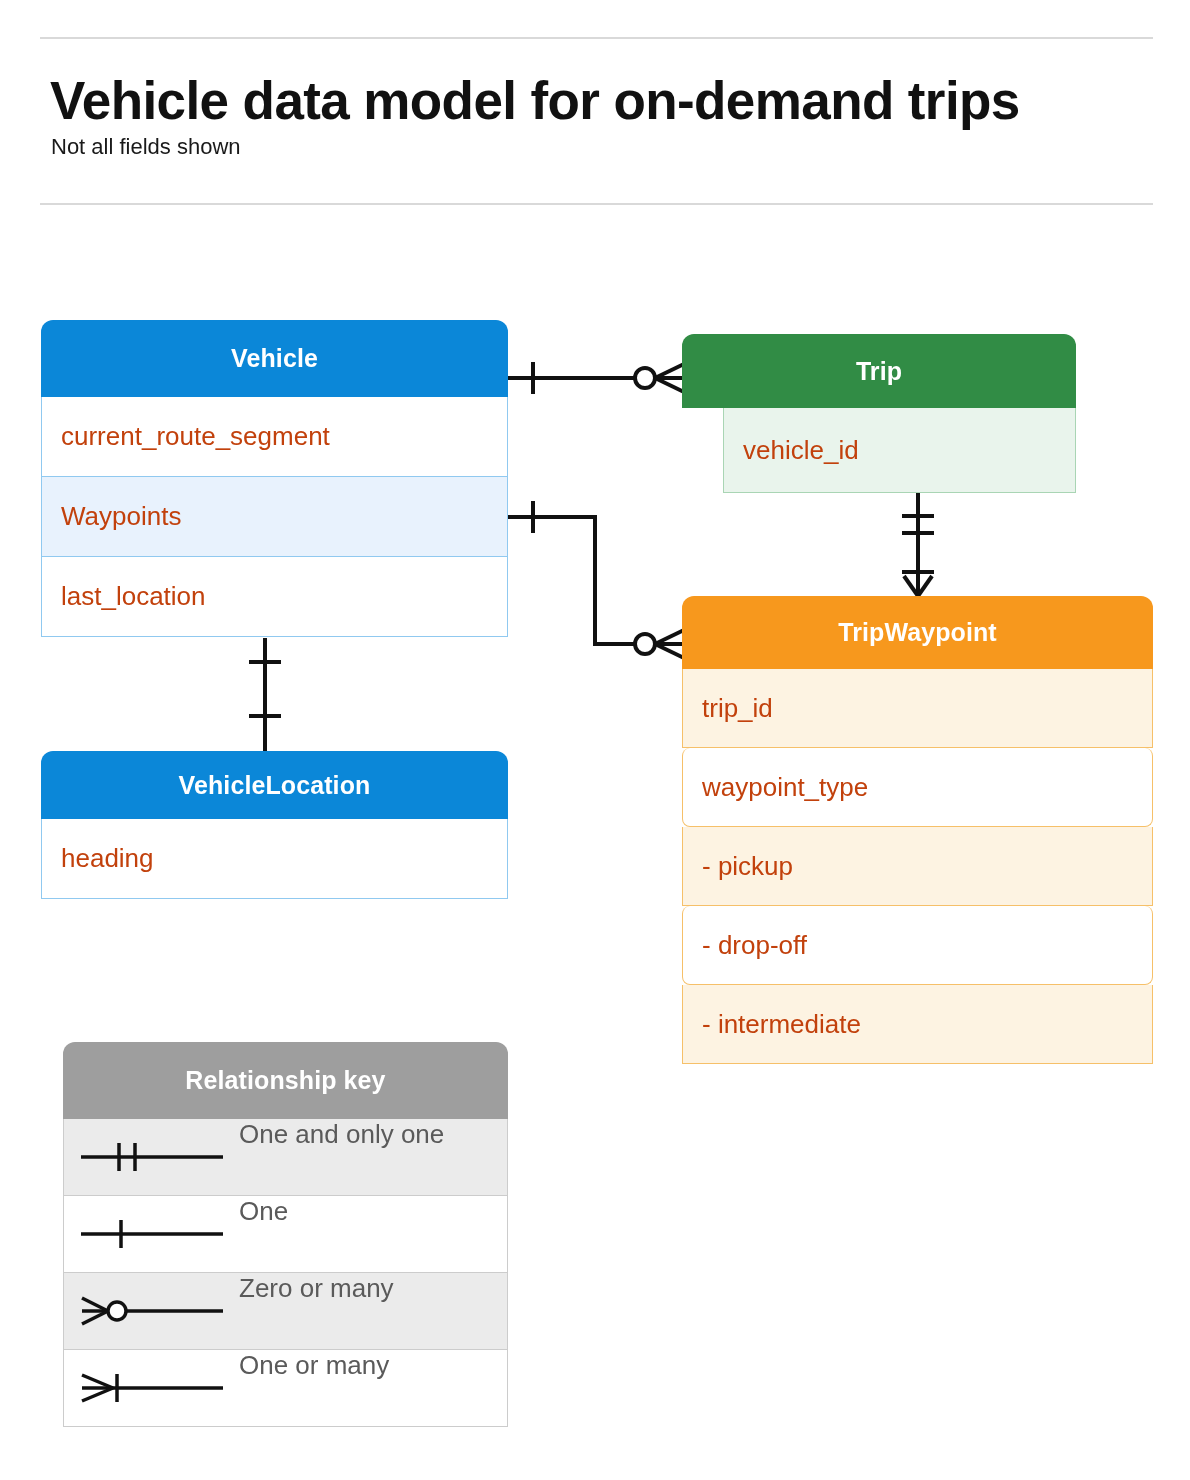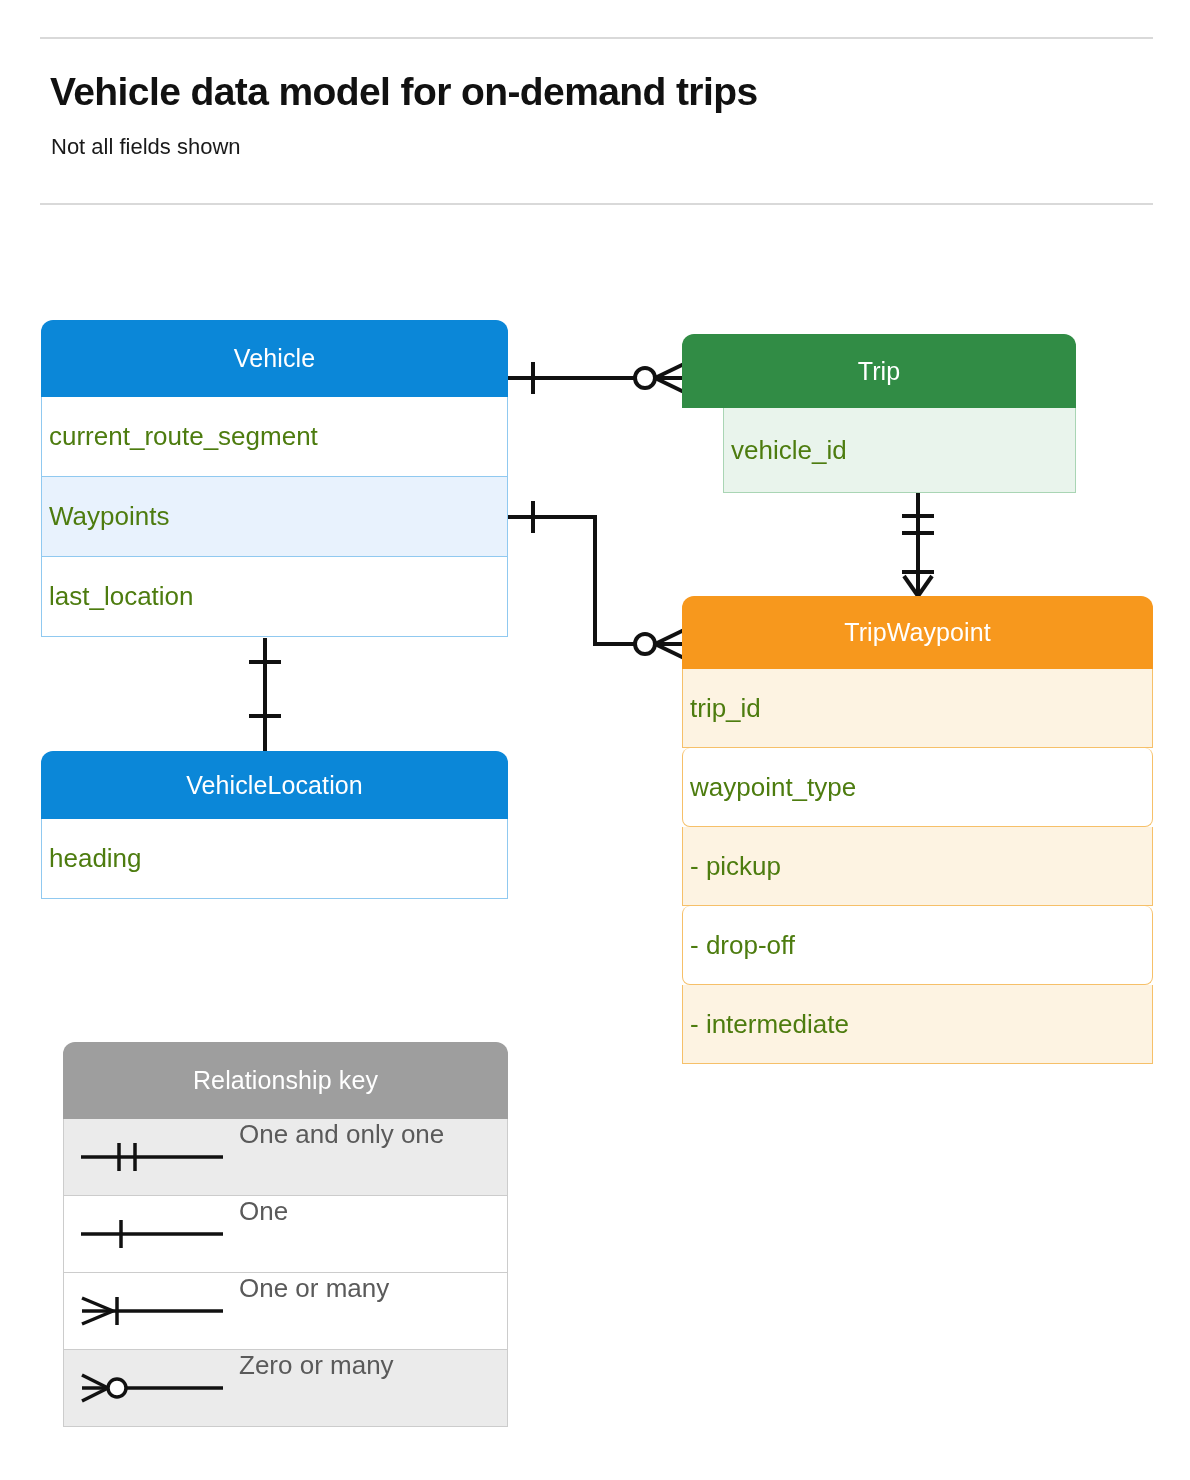--- a/index.html
+++ b/index.html
@@ -23,21 +23,21 @@
     height: 2px;
     background: #d9d9d9;
   }
   #rule-top { top: 37px; }
   #rule-bottom { top: 203px; }
 
   #page-title {
     position: absolute;
     left: 50px;
     top: 70px;
-    font-size: 39px;
+    font-size: 53px;
     font-weight: bold;
     color: #111111;
     letter-spacing: -0.6px;
     white-space: nowrap;
   }
   #page-subtitle {
     position: absolute;
     left: 51px;
     top: 134px;
     font-size: 22px;
@@ -48,33 +48,33 @@
   
   .entity {
     position: absolute;
     box-sizing: border-box;
   }
   .entity-header {
     box-sizing: border-box;
     border-radius: 12px 12px 0 0;
     color: #ffffff;
     font-size: 25px;
-    font-weight: normal;
+    font-weight: bold;
     display: flex;
     align-items: center;
     justify-content: center;
     letter-spacing: 0.1px;
   }
   .entity-row {
     box-sizing: border-box;
     display: flex;
     align-items: center;
     font-size: 26px;
-    color: #4d7c0f;
-    padding-left: 7px;
+    color: #c2410c;
+    padding-left: 19px;
     border-style: solid;
     border-width: 0 1.5px 1.5px 1.5px;
   }
 
   
   .theme-blue .entity-header { background: #0b87d8; }
   .theme-blue .entity-row { border-color: #90c9f0; }
   .theme-blue .row-plain { background: #ffffff; }
   .theme-blue .row-alt { background: #e8f2fd; }
 
@@ -242,42 +242,42 @@
       <svg width="150" height="40" viewBox="0 0 150 40" xmlns="http://www.w3.org/2000/svg">
         <g stroke="#111111" stroke-width="3.5" fill="none">
           <line x1="4" y1="20" x2="146" y2="20"></line>
           <line x1="44" y1="6" x2="44" y2="34"></line>
         </g>
       </svg>
     </div>
     <div class="legend-label">One</div>
   </div>
 
+  <div class="legend-row row-alt">
+    <div class="legend-symbol">
+      <svg width="150" height="40" viewBox="0 0 150 40" xmlns="http://www.w3.org/2000/svg">
+        <g stroke="#111111" stroke-width="3.5" fill="none">
+          <line x1="40" y1="20" x2="146" y2="20"></line>
+          <circle cx="40" cy="20" r="9" fill="#ffffff"></circle>
+          <line x1="31" y1="20" x2="5" y2="7"></line>
+          <line x1="31" y1="20" x2="5" y2="20"></line>
+          <line x1="31" y1="20" x2="5" y2="33"></line>
+        </g>
+      </svg>
+    </div>
+    <div class="legend-label">Zero or many</div>
+  </div>
+
   <div class="legend-row row-plain">
     <div class="legend-symbol">
       <svg width="150" height="40" viewBox="0 0 150 40" xmlns="http://www.w3.org/2000/svg">
         <g stroke="#111111" stroke-width="3.5" fill="none">
           <line x1="36" y1="20" x2="146" y2="20"></line>
           <line x1="40" y1="6" x2="40" y2="34"></line>
           <line x1="36" y1="20" x2="5" y2="7"></line>
           <line x1="36" y1="20" x2="5" y2="20"></line>
           <line x1="36" y1="20" x2="5" y2="33"></line>
         </g>
       </svg>
     </div>
     <div class="legend-label">One or many</div>
   </div>
-
-  <div class="legend-row row-alt">
-    <div class="legend-symbol">
-      <svg width="150" height="40" viewBox="0 0 150 40" xmlns="http://www.w3.org/2000/svg">
-        <g stroke="#111111" stroke-width="3.5" fill="none">
-          <line x1="40" y1="20" x2="146" y2="20"></line>
-          <circle cx="40" cy="20" r="9" fill="#ffffff"></circle>
-          <line x1="31" y1="20" x2="5" y2="7"></line>
-          <line x1="31" y1="20" x2="5" y2="20"></line>
-          <line x1="31" y1="20" x2="5" y2="33"></line>
-        </g>
-      </svg>
-    </div>
-    <div class="legend-label">Zero or many</div>
-  </div>
 </div>
 
 </body></html>

